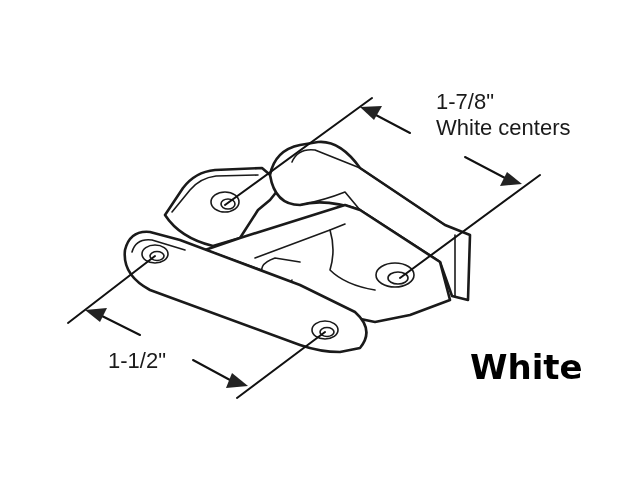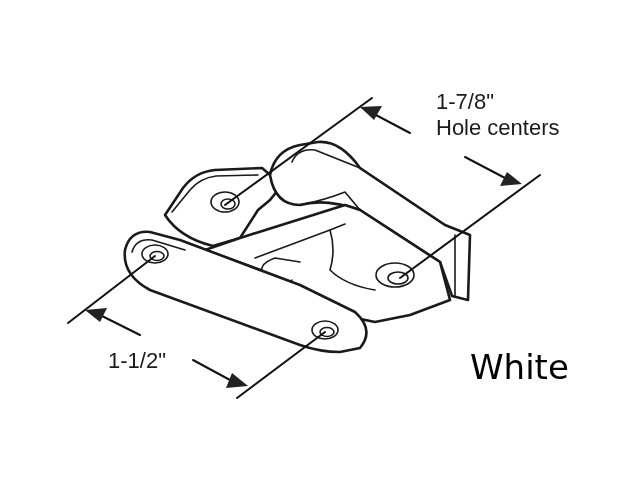--- a/index.html
+++ b/index.html
@@ -4,21 +4,21 @@
 <style>
   html, body { margin: 0; padding: 0; background: #ffffff; }
   body { width: 640px; height: 480px; position: relative; overflow: hidden;
          font-family: "Liberation Sans", sans-serif; }
   #drawing { position: absolute; left: 0; top: 0; width: 640px; height: 480px; }
   .dim-text { position: absolute; color: #1a1a1a; font-family: "Liberation Sans", sans-serif;
               font-size: 22px; line-height: 26px; white-space: nowrap; }
   #dim-top { left: 436px; top: 89px; }
   #dim-bottom { left: 108px; top: 348px; }
   #finish-label { position: absolute; left: 470px; top: 345px; color: #000;
-                  font-family: "DejaVu Sans", sans-serif; font-weight: normal;
+                  font-family: "DejaVu Sans", sans-serif; font-weight: bold;
                   font-size: 34px; line-height: 44px; text-align: left; }
   svg .o { fill: #fff; stroke: #1a1a1a; stroke-width: 2.6; stroke-linejoin: round; stroke-linecap: round; }
   svg .t { fill: none; stroke: #1a1a1a; stroke-width: 1.6; stroke-linejoin: round; stroke-linecap: round; }
   svg .d { fill: none; stroke: #111; stroke-width: 2; stroke-linecap: round; }
   svg .a { fill: #222; stroke: none; }
 </style>
 </head>
 <body>
 
 <svg id="drawing" viewBox="0 0 640 480" xmlns="http://www.w3.org/2000/svg">
@@ -70,20 +70,20 @@
     <line class="d" x1="325" y1="332" x2="237" y2="398"></line>
     <line class="d" x1="140" y1="335" x2="100" y2="315"></line>
     <polygon class="a" points="85,310 107,308 100,322"></polygon>
     <line class="d" x1="193" y1="360" x2="230" y2="380"></line>
     <polygon class="a" points="248,386 226,388 232,373"></polygon>
   </g>
 </svg>
 
 <div id="dim-top" class="dim-text">
   <div>1-7/8"</div>
-  <div>Hole centers</div>
+  <div>White centers</div>
 </div>
 
 <div id="dim-bottom" class="dim-text">1-1/2"</div>
 
 <div id="finish-label">
   <div>White</div>
 </div>
 
 </body></html>

